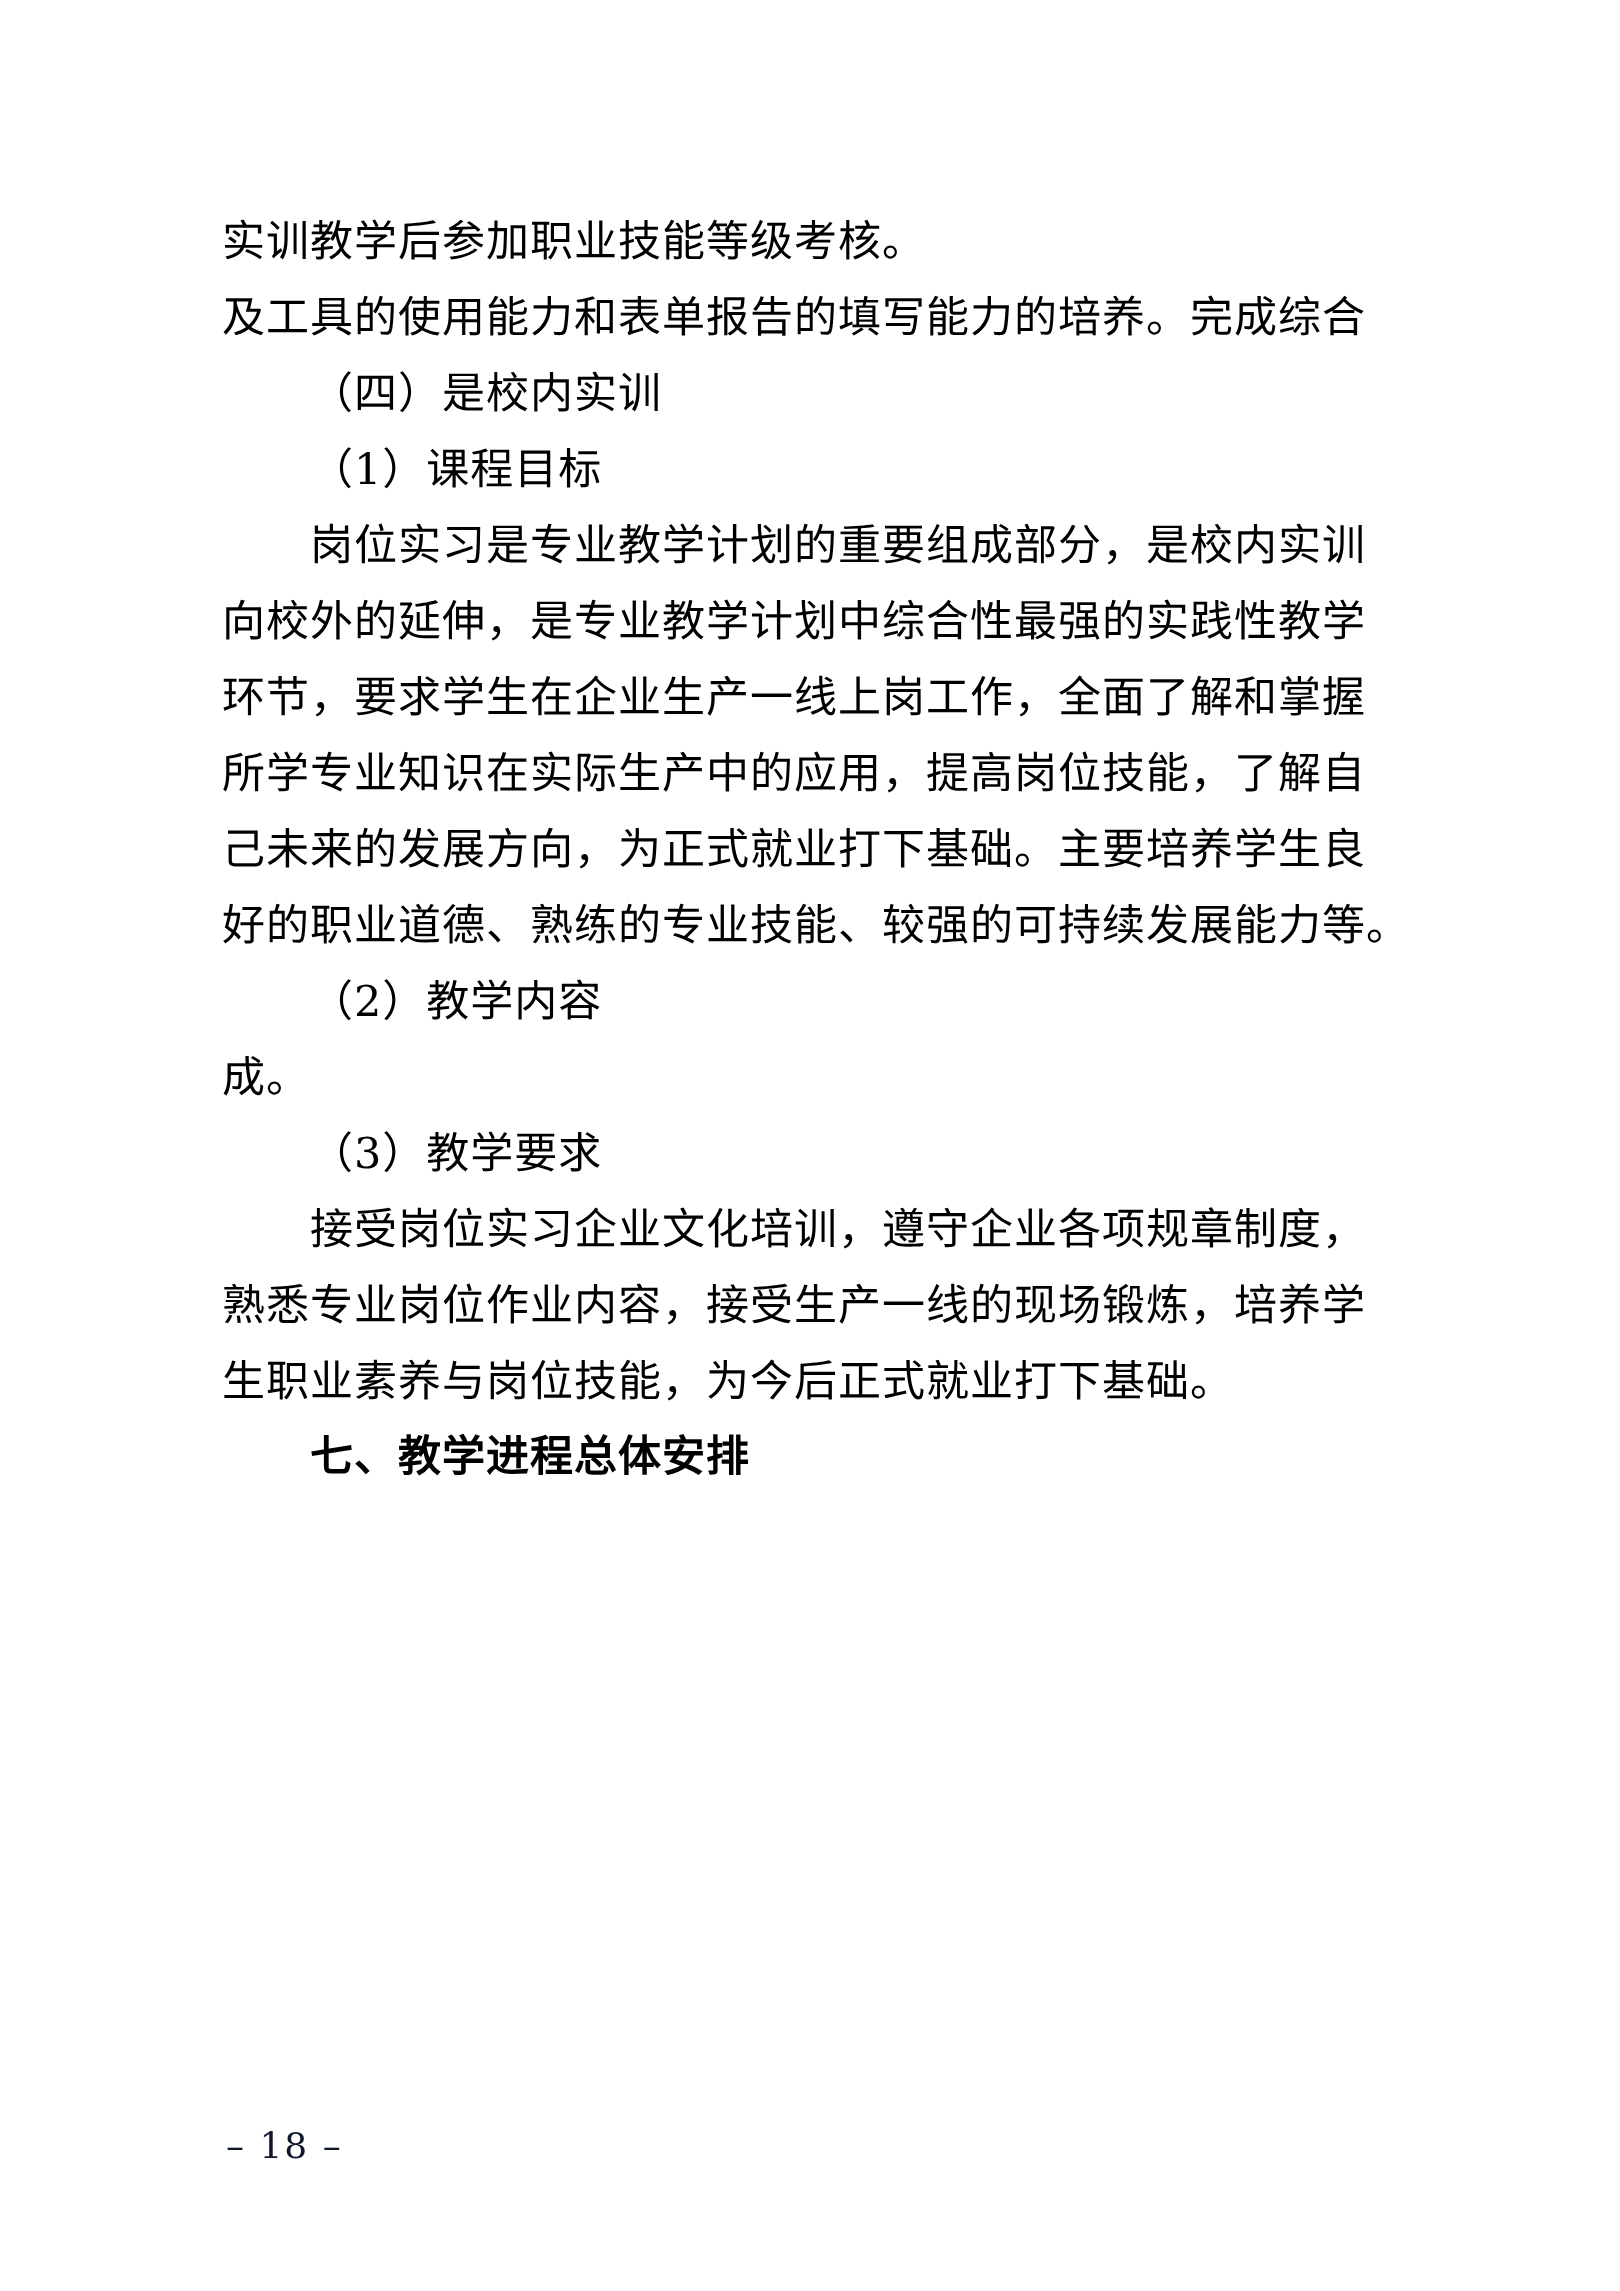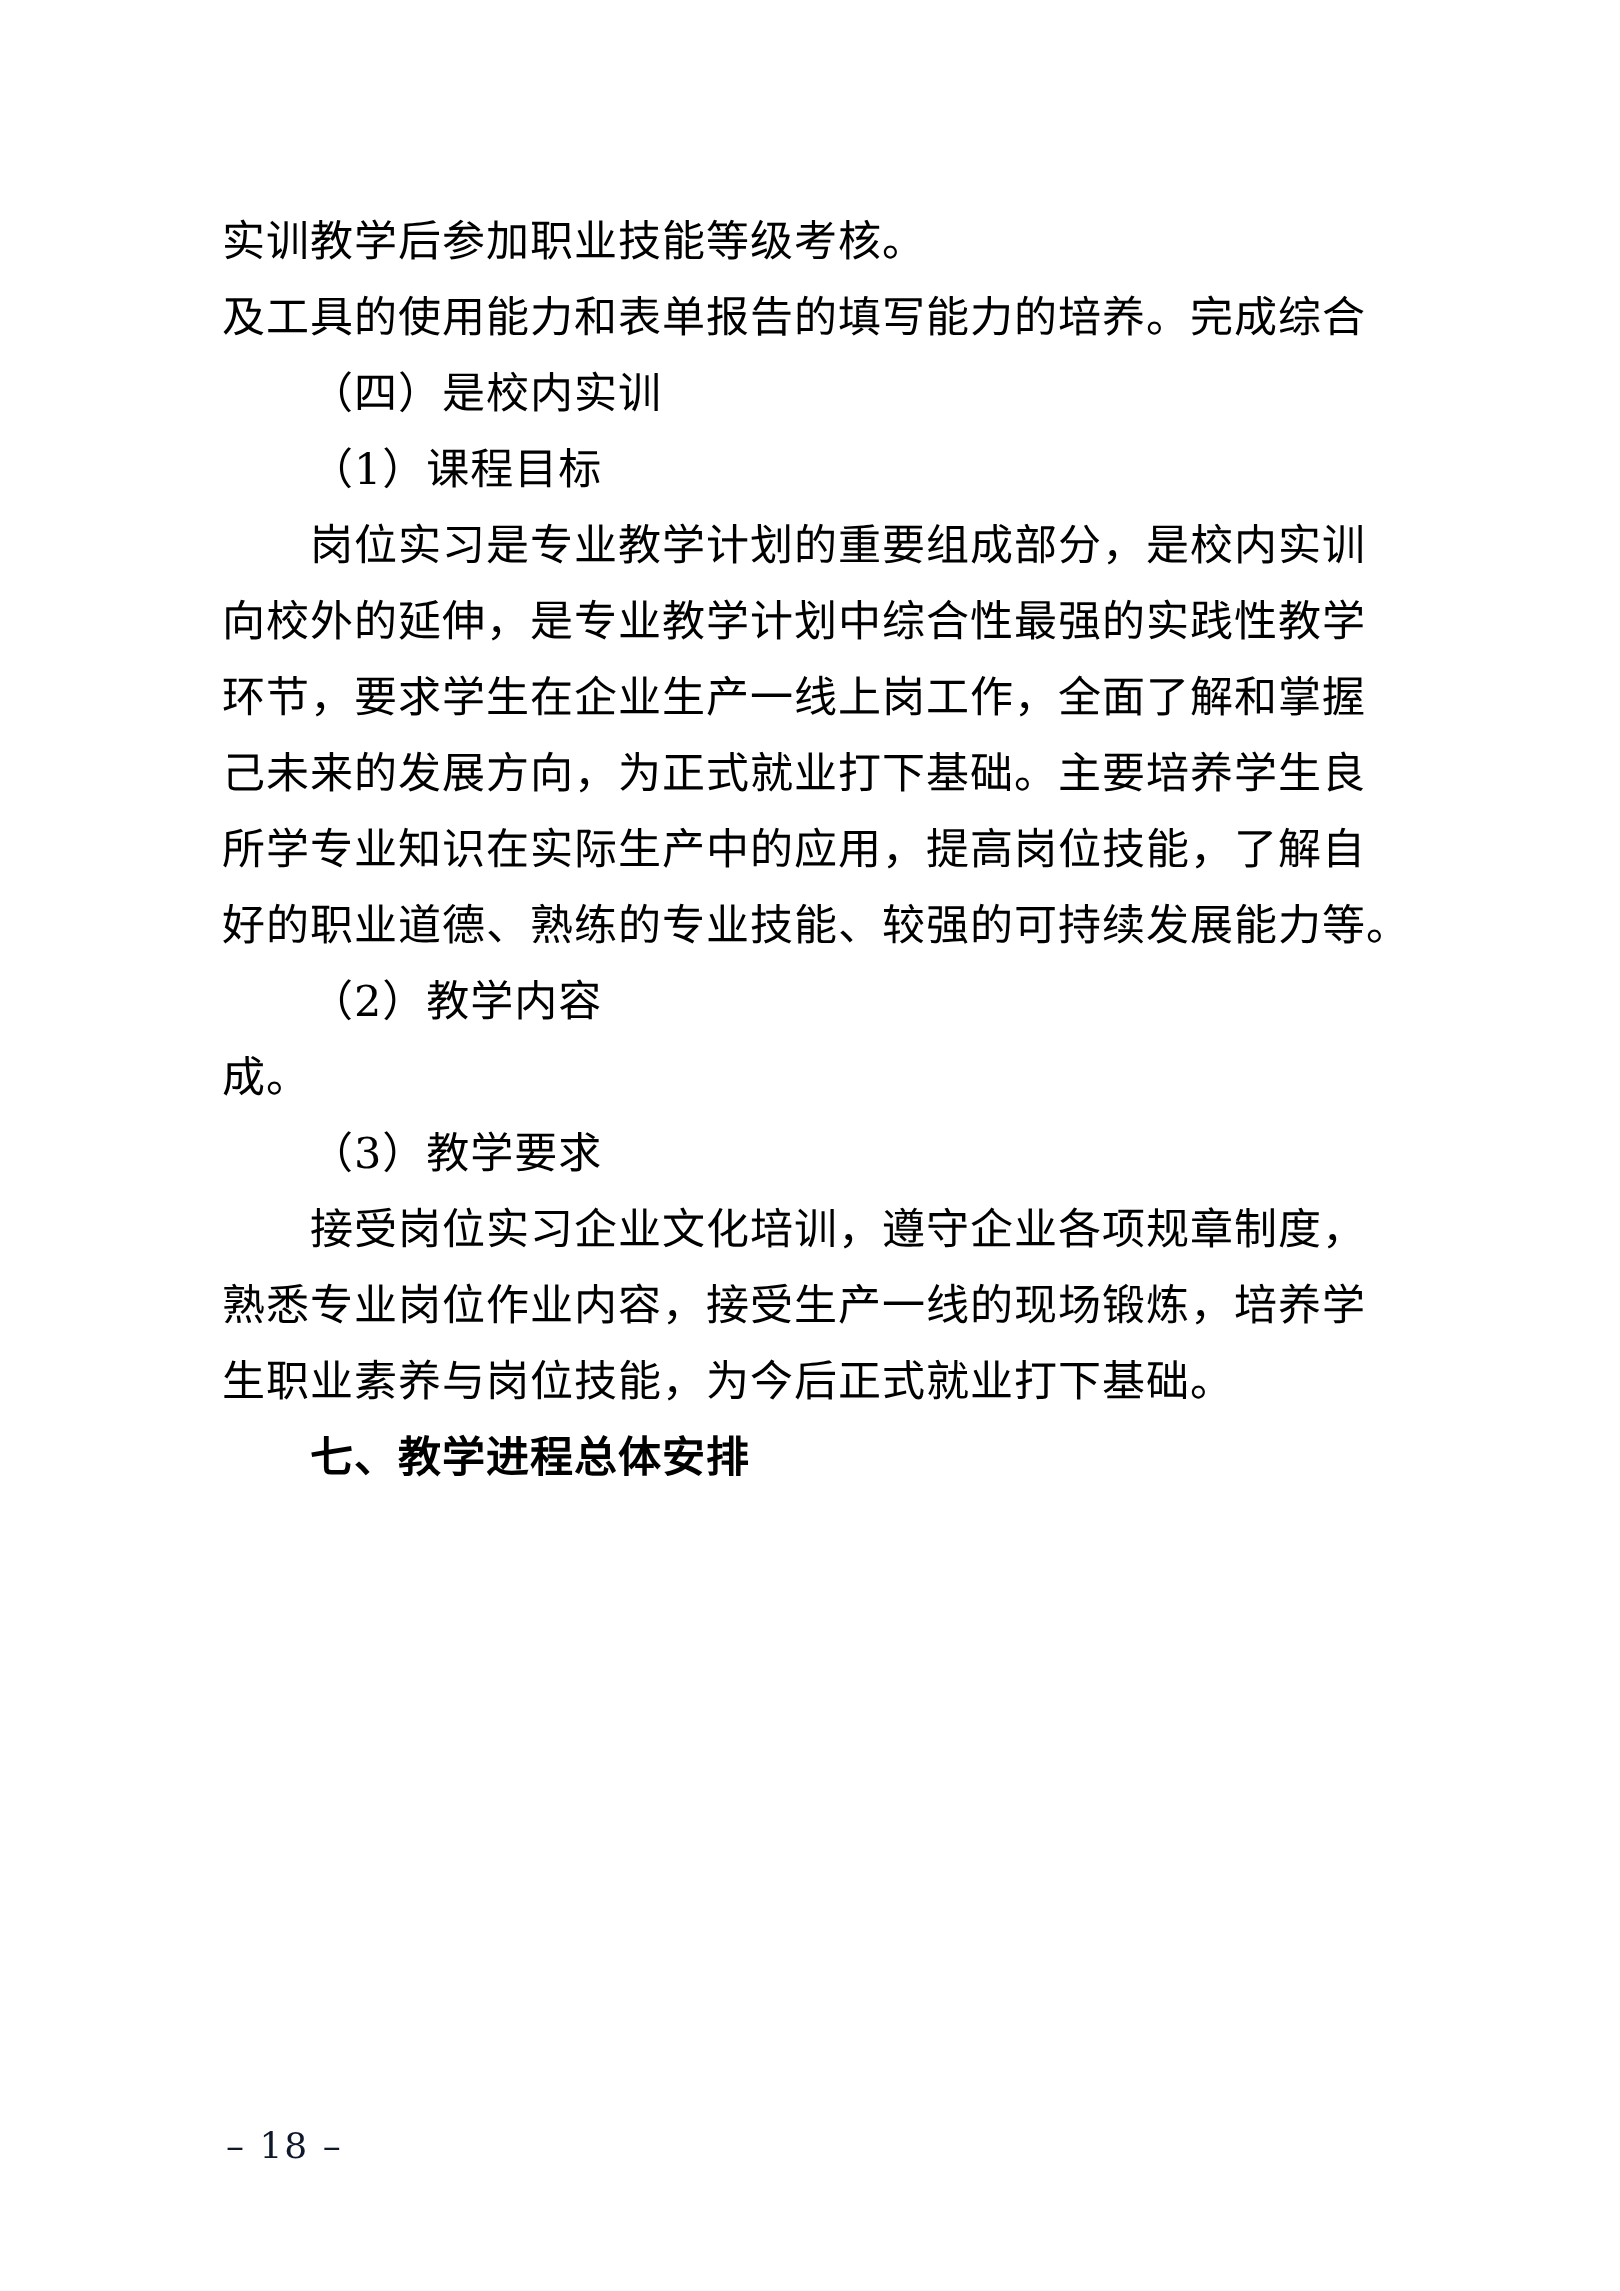--- a/index.html
+++ b/index.html
@@ -23,20 +23,21 @@
   }
   .text-line {
     font-size: 43px;
     height: 76px;
     line-height: 76px;
     letter-spacing: 1px;
     white-space: nowrap;
   }
   .text-line.bold {
     font-weight: bold;
+    font-family: Liberation Serif, serif;
   }
   
   .squeeze {
     display: inline-block;
     width: 0.5em;
   }
   .page-number {
     position: absolute;
     left: 226px;
     top: 2125px;
@@ -50,22 +51,22 @@
 <body style="background: rgb(255, 255, 255); color: rgb(0, 0, 0);">
 
 <div class="doc-body">
     <div class="text-line">实训教学后参加职业技能等级考核。</div>
     <div class="text-line">及工具的使用能力和表单报告的填写能力的培养。完成综合</div>
     <div class="text-line" style="padding-left: 88px;">（四）是校内实训</div>
     <div class="text-line" style="padding-left: 88px;">（1）课程目标</div>
     <div class="text-line" style="padding-left: 88px;">岗位实习是专业教学计划的重要组成部分，是校内实训</div>
     <div class="text-line">向校外的延伸，是专业教学计划中综合性最强的实践性教学</div>
     <div class="text-line">环节，要求学生在企业生产一线上岗工作，全面了解和掌握</div>
+    <div class="text-line">所学专业知识在实际生产中的应用，提高岗位技能，了解自</div>
     <div class="text-line">己未来的发展方向，为正式就业打下基础。主要培养学生良</div>
-    <div class="text-line">所学专业知识在实际生产中的应用，提高岗位技能，了解自</div>
     <div class="text-line">好的职业道德、熟练的专业技能、较强的可持续发展能力等<span class="squeeze">。</span></div>
     <div class="text-line" style="padding-left: 88px;">（2）教学内容</div>
     <div class="text-line">成。</div>
     <div class="text-line" style="padding-left: 88px;">（3）教学要求</div>
     <div class="text-line" style="padding-left: 88px;">接受岗位实习企业文化培训，遵守企业各项规章制度，</div>
     <div class="text-line">熟悉专业岗位作业内容，接受生产一线的现场锻炼，培养学</div>
     <div class="text-line">生职业素养与岗位技能，为今后正式就业打下基础。</div>
     <div class="text-line bold" style="padding-left: 88px;">七、教学进程总体安排</div>
   </div>
 

